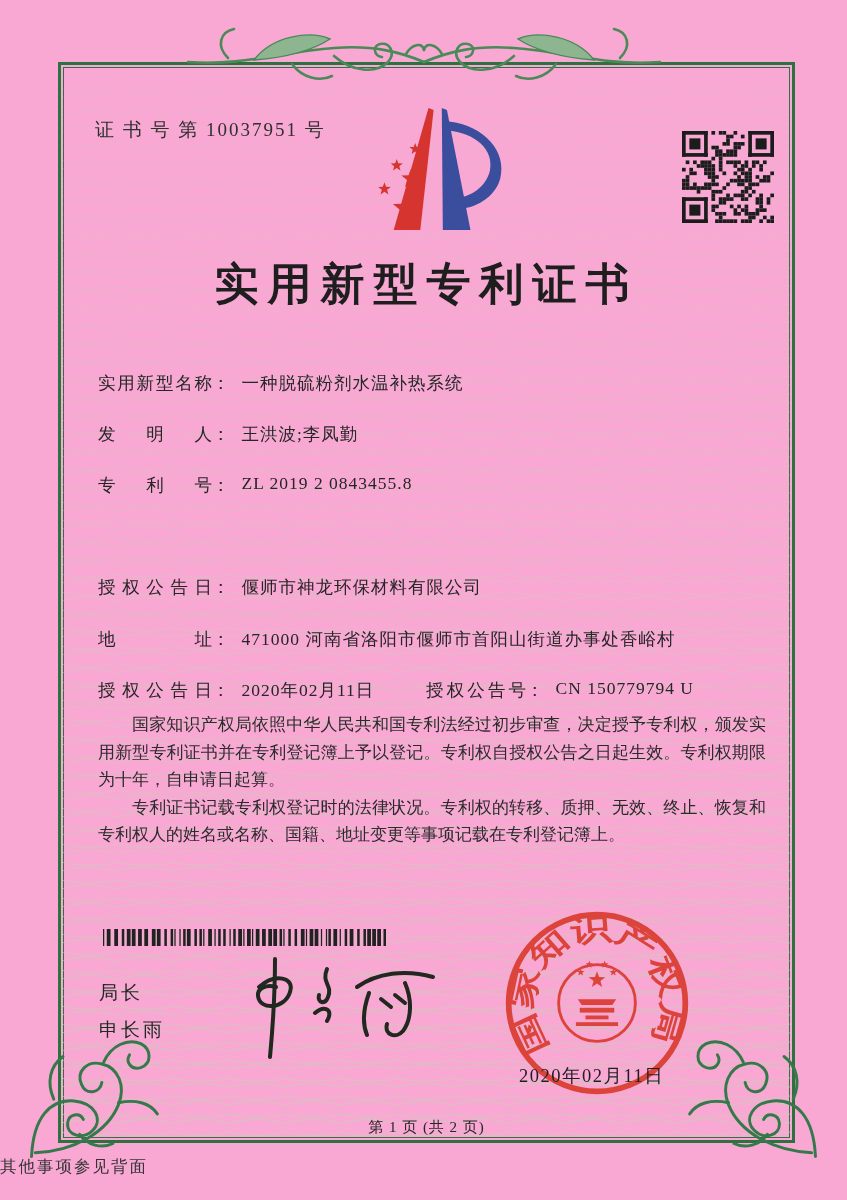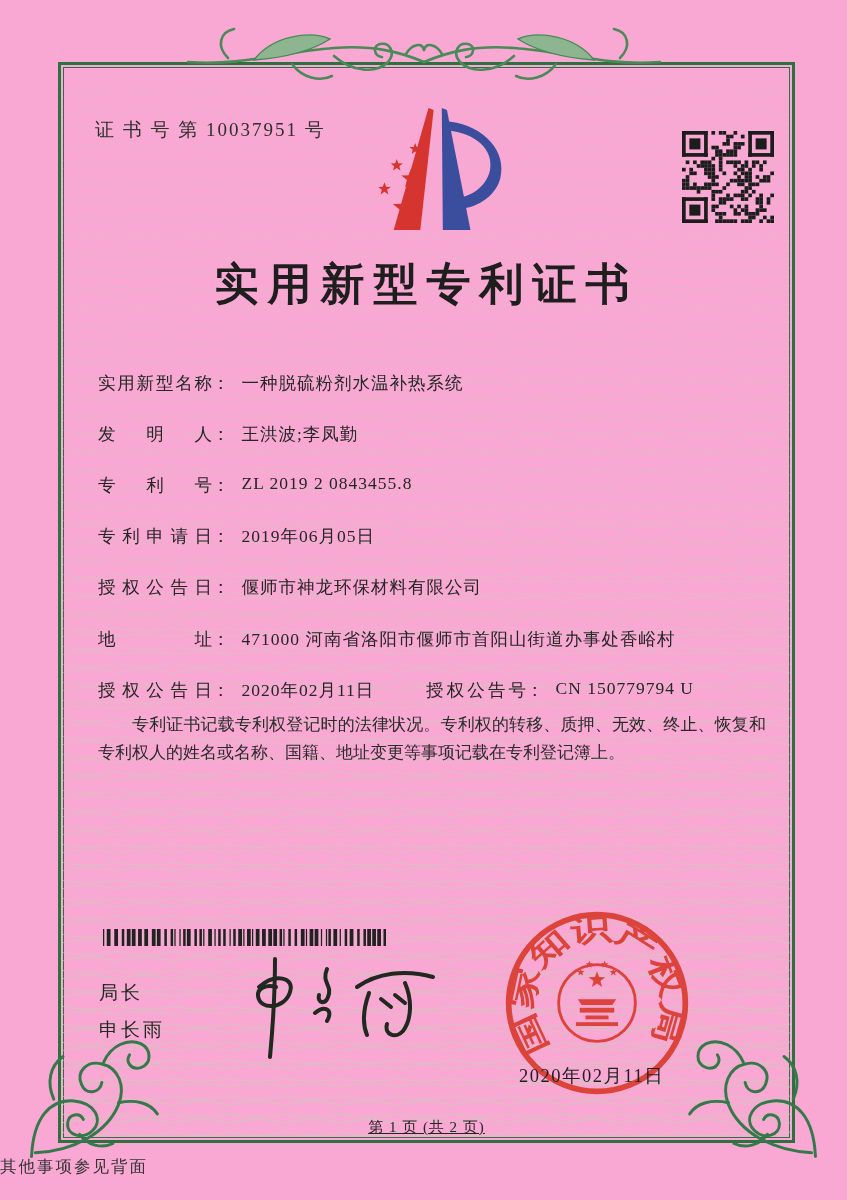--- a/index.html
+++ b/index.html
@@ -42,21 +42,21 @@
     text-align:justify; color:#2b2b2b;
   }
   .body-text p { text-indent:2em; }
   
   .barcode { left:42px; top:864px; width:288px; height:17px; }
   .director-title { left:38px; top:915px; font-size:19px; letter-spacing:3px; }
   .director-name { left:38px; top:952px; font-size:19px; letter-spacing:3px; }
   .signature { left:168px; top:878px; width:230px; height:120px; }
   .seal { left:440px; top:842px; width:192px; height:192px; opacity:.9; }
   .seal-date { left:458px; top:998px; font-size:18.5px; letter-spacing:1.5px; color:#1f1f1f; z-index:3; }
-  .page-info { left:0; top:1053px; width:100%; text-align:center; font-size:15px; letter-spacing:1px;text-decoration:underline; }
+  .page-info { left:0; top:1053px; width:100%; text-align:center; font-size:15px; letter-spacing:1px; }
   .back-note {
     position:absolute; left:0; top:1156px; width:100%; 
     font-size:16.5px; letter-spacing:2px; color:#333;
   }
   
   .top-ornament { position:absolute; left:184px; top:20px; width:480px; height:74px; z-index:1; }
   .flourish { position:absolute; width:148px; height:148px; z-index:3; }
   .flourish.bl { left:26px; top:1014px; }
   .flourish.br { right:26px; top:1014px; transform:scaleX(-1); }
 </style>
@@ -426,37 +426,35 @@
 
     <div class="item row" style="top:306px">
       <span class="lbl">实用新型名称</span><span class="colon">：</span><span class="val">一种脱硫粉剂水温补热系统</span>
     </div>
     <div class="item row" style="top:357px">
       <span class="lbl">发明人</span><span class="colon">：</span><span class="val">王洪波;李凤勤</span>
     </div>
     <div class="item row" style="top:408px">
       <span class="lbl">专利号</span><span class="colon">：</span><span class="val">ZL 2019 2 0843455.8</span>
     </div>
-    <div class="item row" style="top:459px">
-      <span class="lbl">专利申请日</span><span class="colon">：</span><span class="val">2019年06月05日</span>
-    </div>
     <div class="item row" style="top:510px">
       <span class="lbl">授权公告日</span><span class="colon">：</span><span class="val">偃师市神龙环保材料有限公司</span>
     </div>
     <div class="item row" style="top:562px">
       <span class="lbl">地址</span><span class="colon">：</span><span class="val">471000 河南省洛阳市偃师市首阳山街道办事处香峪村</span>
     </div>
     <div class="item row" style="top:613px">
       <span class="lbl">授权公告日</span><span class="colon">：</span><span class="val">2020年02月11日</span>
       <span class="row2">
         <span class="lbl">授权公告号</span><span class="colon">：</span><span class="val">CN 150779794 U</span>
       </span>
     </div>
 
     <div class="item body-text">
+      <p>国家知识产权局依照中华人民共和国专利法经过初步审查，决定授予专利权，颁发实用新型专利证书并在专利登记簿上予以登记。专利权自授权公告之日起生效。专利权期限为十年，自申请日起算。</p>
       <p>专利证书记载专利权登记时的法律状况。专利权的转移、质押、无效、终止、恢复和专利权人的姓名或名称、国籍、地址变更等事项记载在专利登记簿上。</p>
     </div>
 
     <svg class="item barcode" id="bcsvg" viewBox="0 0 230 16" preserveAspectRatio="none">
         <rect x="0" y="0" width="1" height="16" fill="#222"></rect>
         <rect x="3" y="0" width="3" height="16" fill="#222"></rect>
         <rect x="9" y="0" width="3" height="16" fill="#222"></rect>
         <rect x="15" y="0" width="2" height="16" fill="#222"></rect>
         <rect x="19" y="0" width="3" height="16" fill="#222"></rect>
         <rect x="23" y="0" width="3" height="16" fill="#222"></rect>

